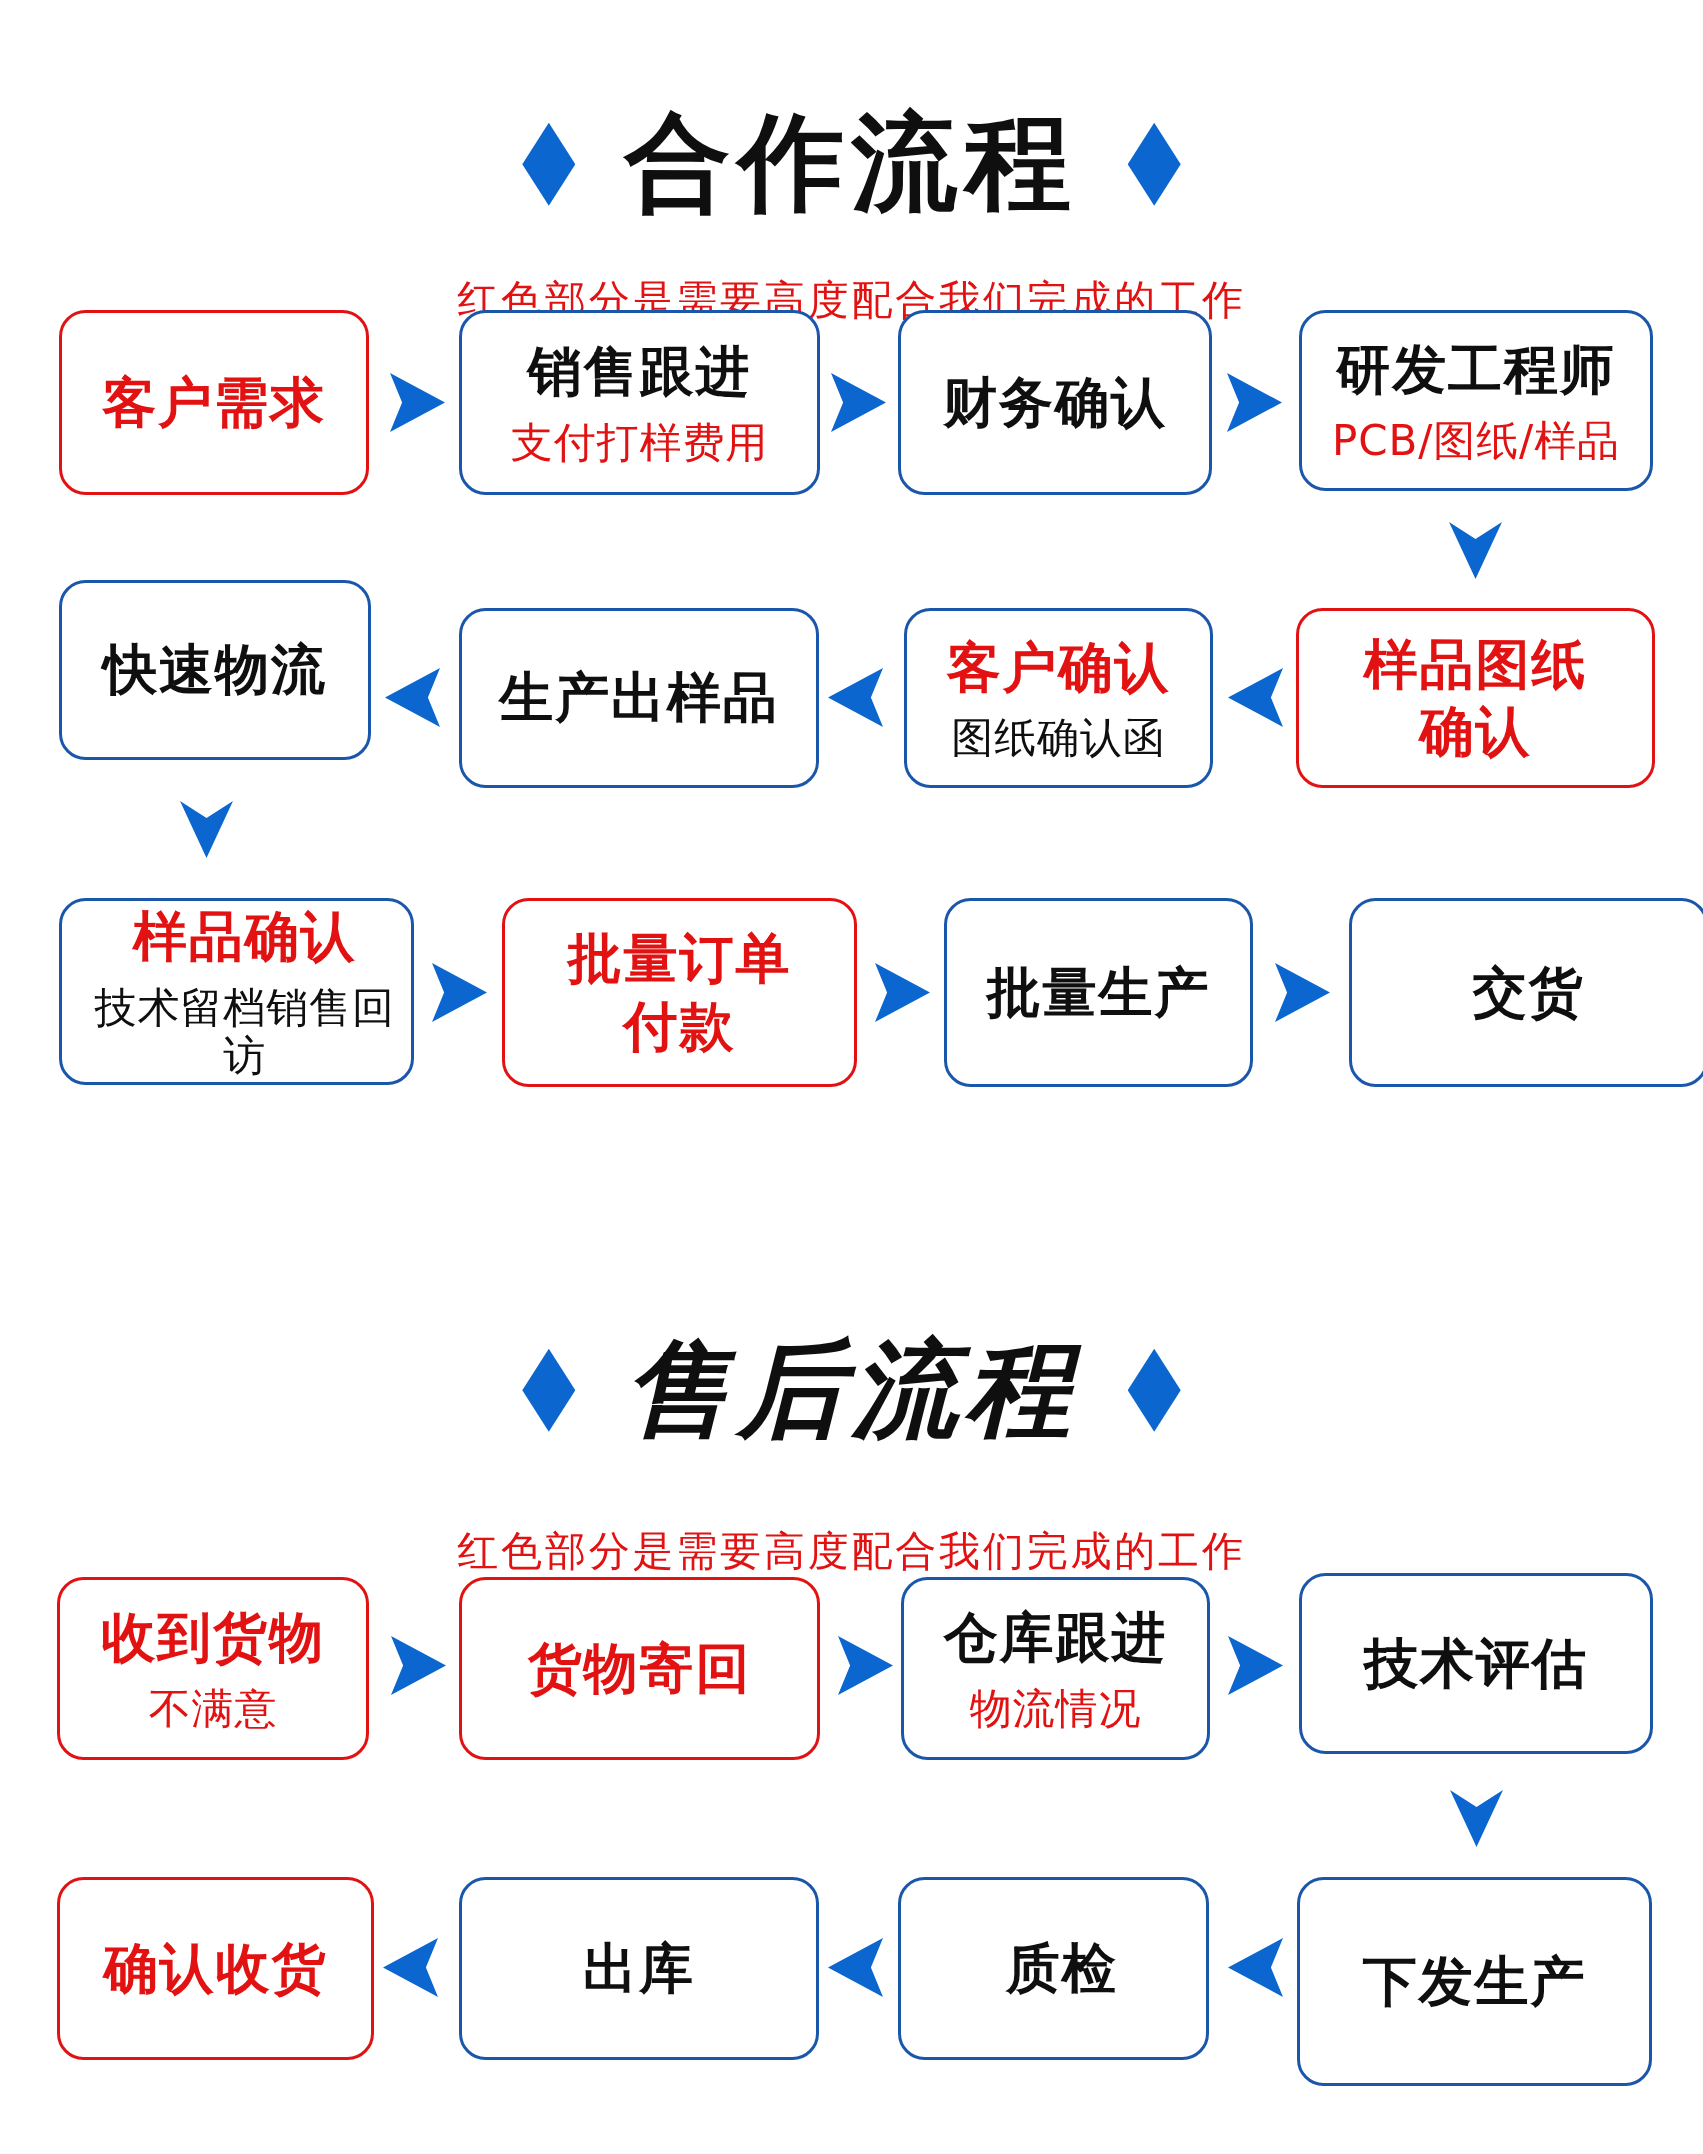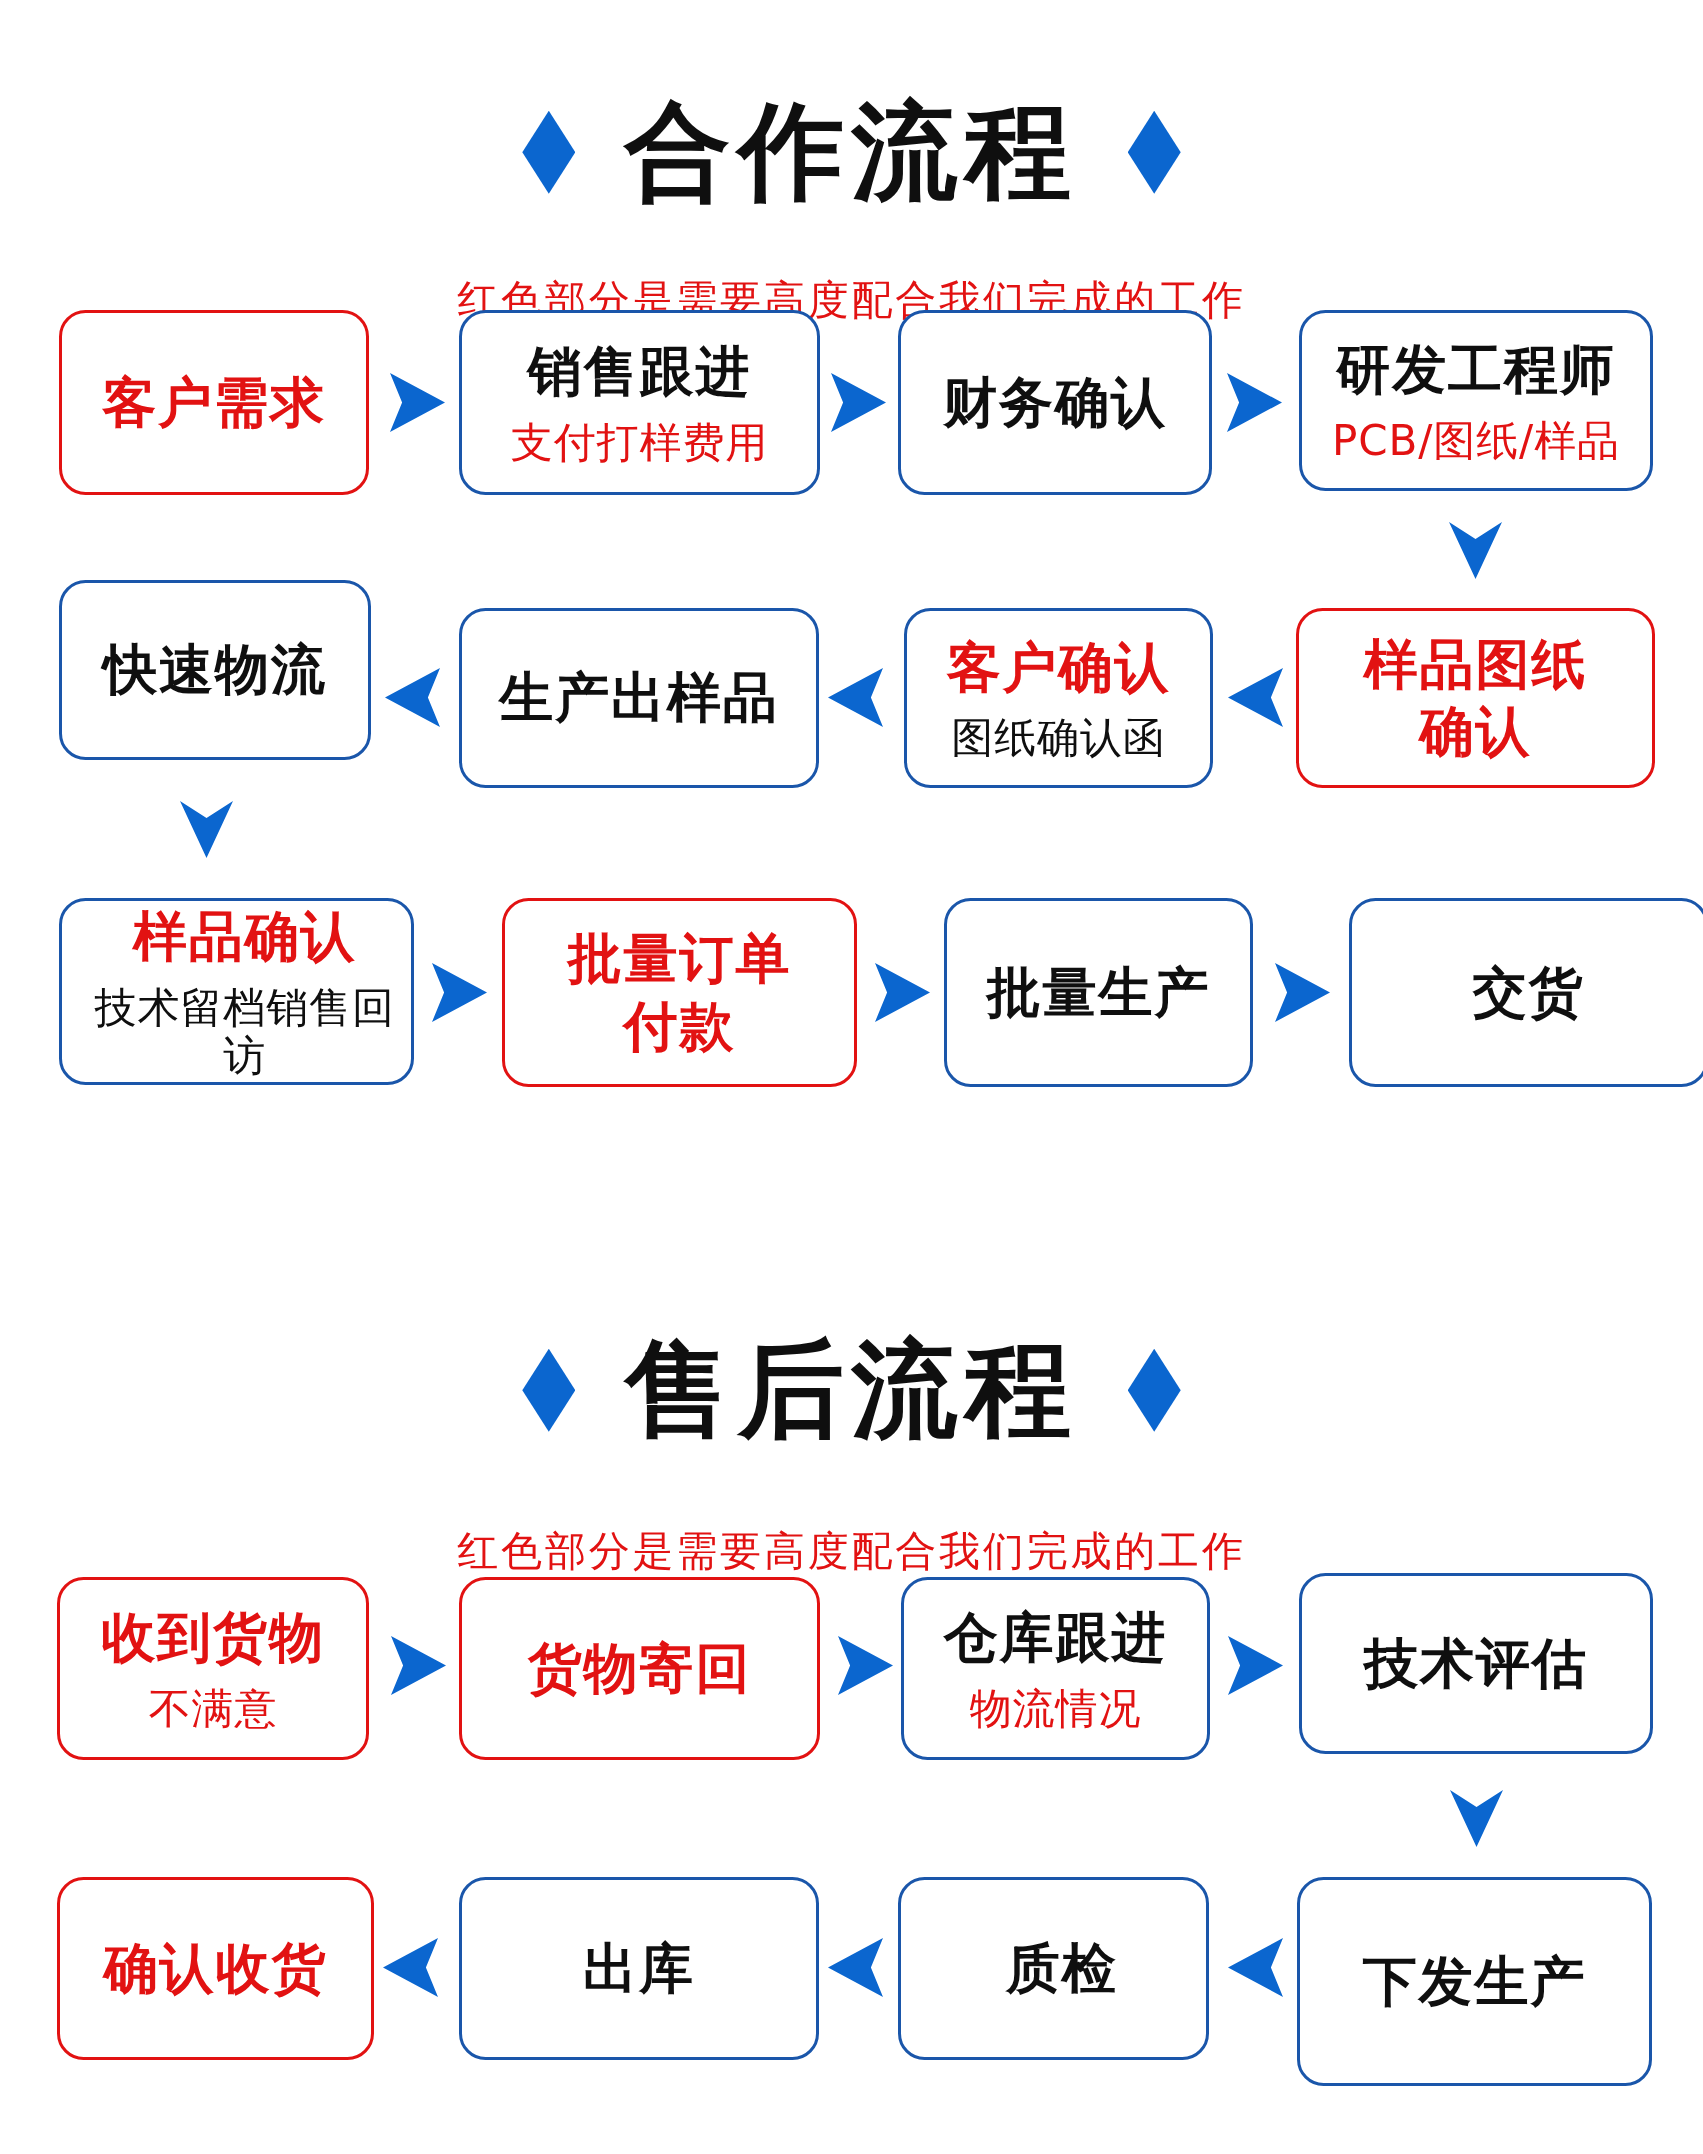--- a/index.html
+++ b/index.html
@@ -44,21 +44,21 @@
   .bs.s-red{color:#e21212;}
   
   .ar{position:absolute;background:#0b66cf;}
   .ar.r{clip-path:polygon(0 0,100% 50%,0 100%,22% 50%);}
   .ar.l{clip-path:polygon(100% 0,0 50%,100% 100%,78% 50%);}
   .ar.d{clip-path:polygon(0 0,50% 30%,100% 0,50% 100%);}
 </style>
 </head>
 <body>
 
-<div class="section-title" style="top:94px;">
+<div class="section-title" style="top:106px;font-family:Liberation Serif, serif;">
   <span class="diamond"></span>
   <h1>合作流程</h1>
   <span class="diamond"></span>
 </div>
 <div class="section-subtitle" style="top:276px;">红色部分是需要高度配合我们完成的工作</div>
 
 <div class="box b-red" style="left:59px;top:310px;width:310px;height:185px;">
   <div class="bt t-red">客户需求</div>
 </div>
 <div class="ar r" style="left:390px;top:373px;width:55px;height:59px;"></div>
@@ -109,21 +109,21 @@
 </div>
 <div class="ar r" style="left:875px;top:963px;width:55px;height:59px;"></div>
 <div class="box" style="left:944px;top:898px;width:309px;height:189px;">
   <div class="bt">批量生产</div>
 </div>
 <div class="ar r" style="left:1275px;top:963px;width:55px;height:59px;"></div>
 <div class="box" style="left:1349px;top:898px;width:359px;height:189px;">
   <div class="bt">交货</div>
 </div>
 
-<div class="section-title" style="top:1332px;">
+<div class="section-title" style="top:1332px;font-style:italic;">
   <span class="diamond"></span>
   <h1>售后流程</h1>
   <span class="diamond"></span>
 </div>
 <div class="section-subtitle" style="top:1527px;">红色部分是需要高度配合我们完成的工作</div>
 
 <div class="box b-red" style="left:57px;top:1577px;width:312px;height:183px;">
   <div class="bt t-red">收到货物</div>
   <div class="bs s-red">不满意</div>
 </div>

